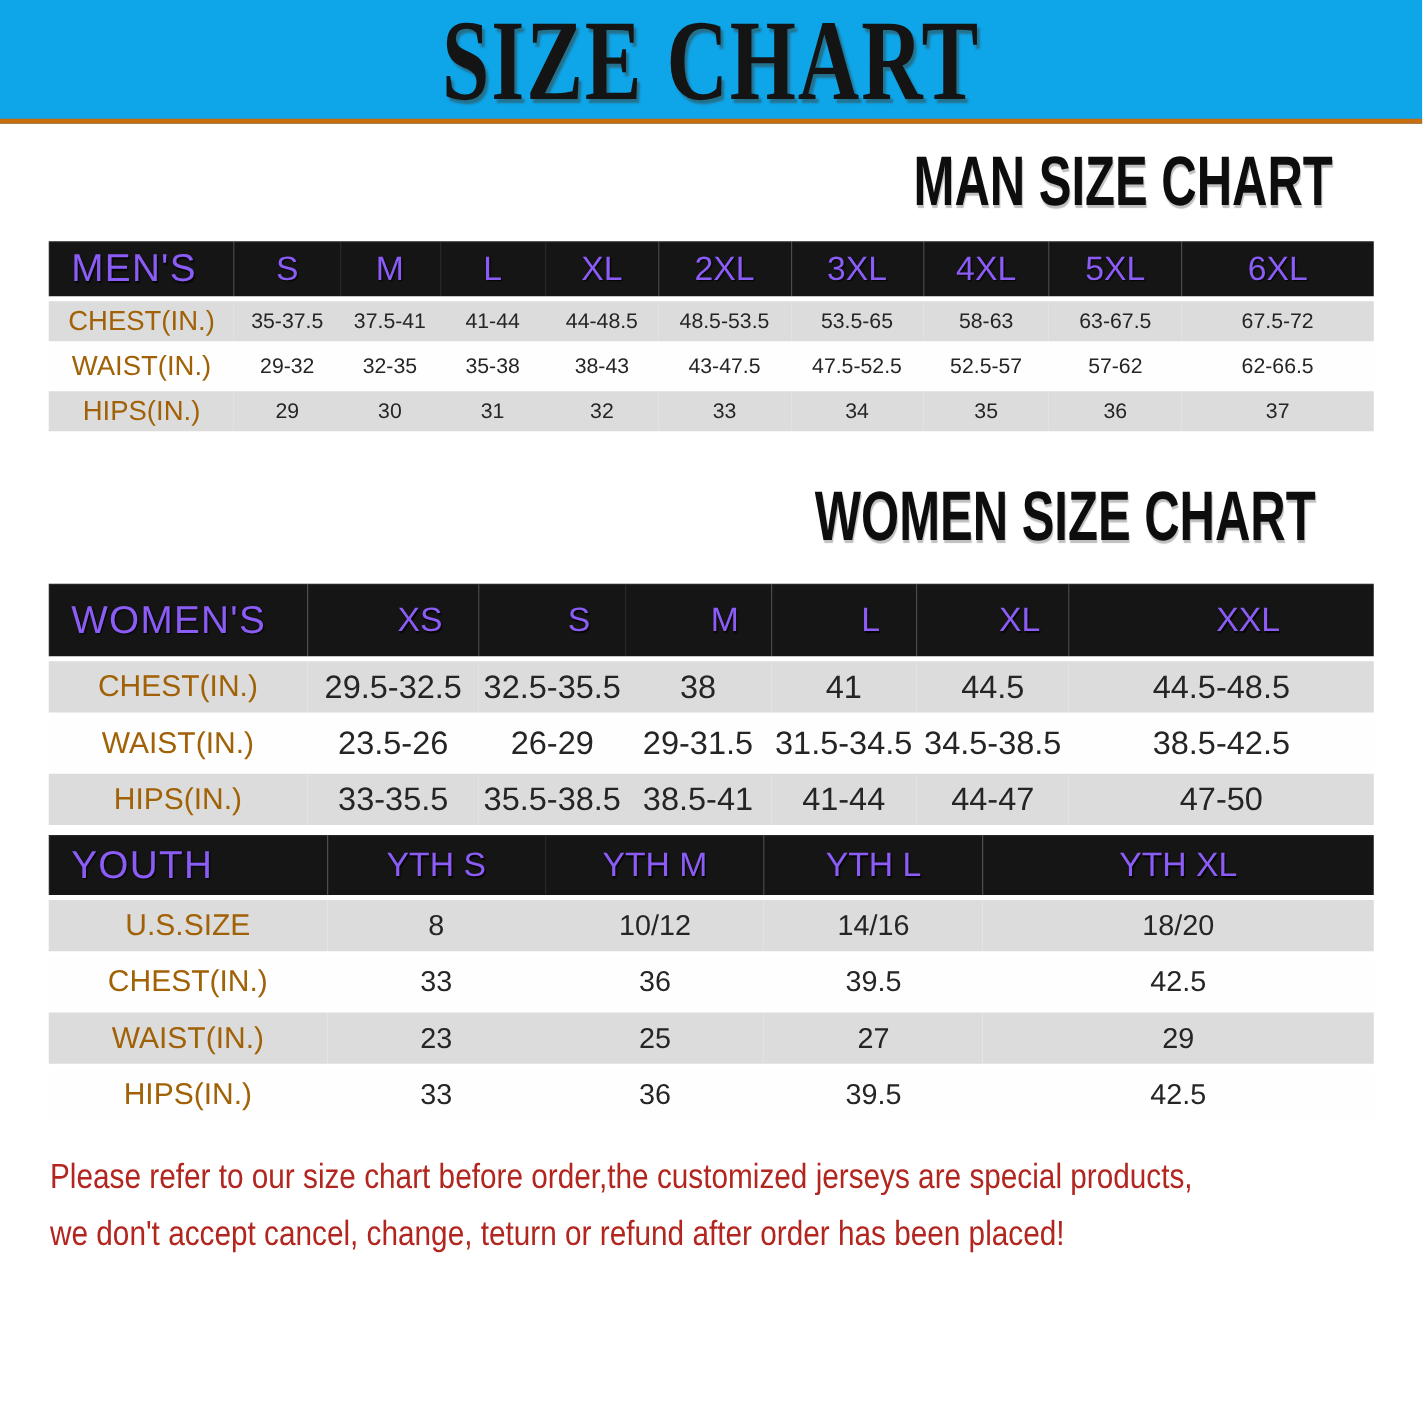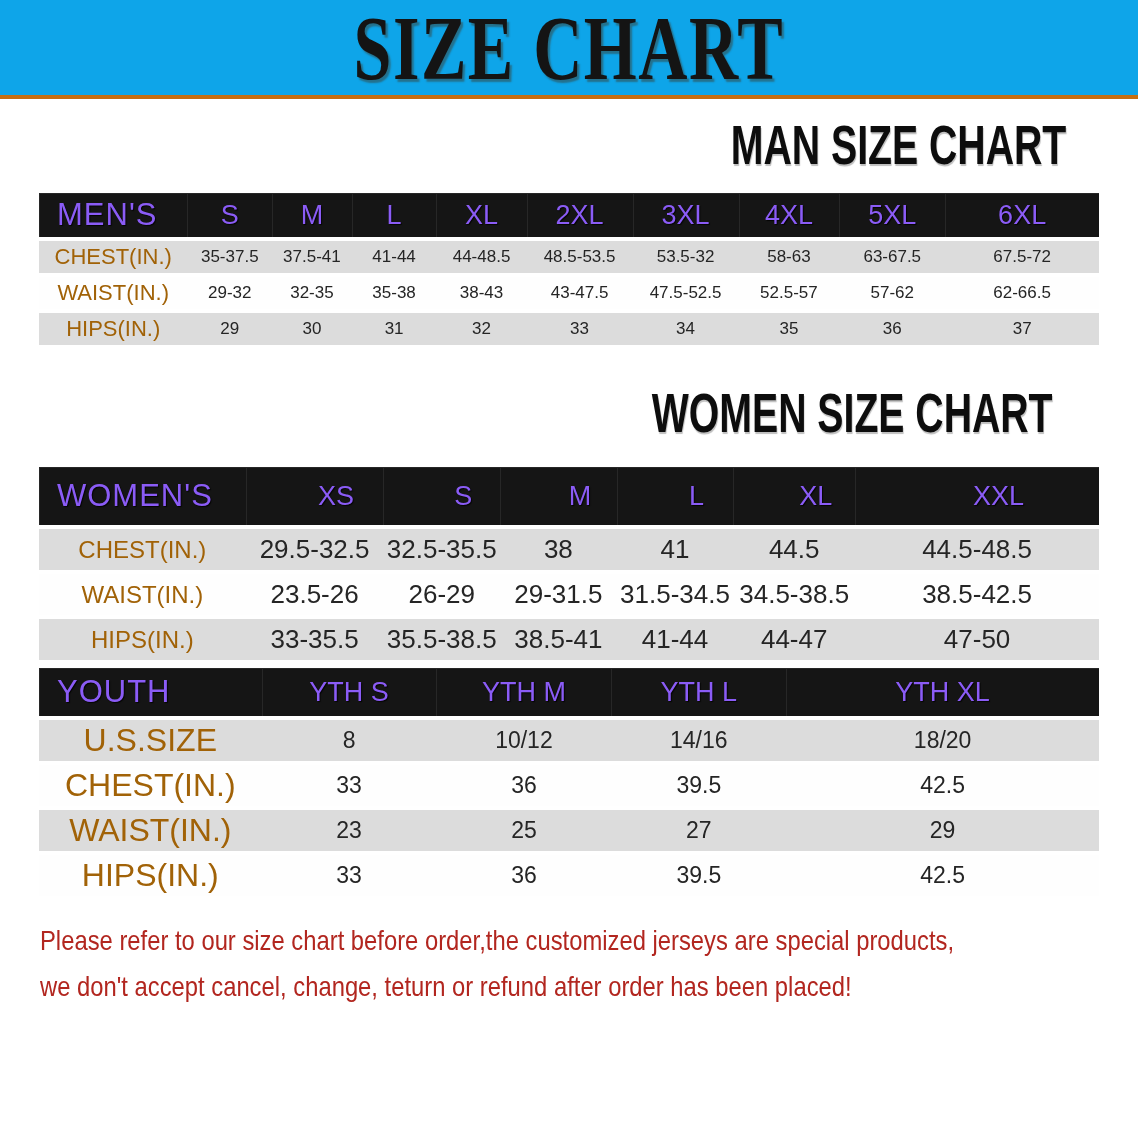--- a/index.html
+++ b/index.html
@@ -93,21 +93,21 @@
   table.men th { height: 44px; }
   table.men td { height: 32px; font-size: 17px; }
   table.men td.row-label { font-size: 22px; }
 
   table.women th { height: 58px; padding-left: 44px; }
   table.women td { height: 41px; font-size: 26px; }
   table.women td.row-label { font-size: 24px; }
 
   table.youth th { height: 48px; }
   table.youth td { height: 41px; font-size: 23px; }
-  table.youth td.row-label { font-size: 32px; margin-left: 41px; }
+  table.youth td.row-label { font-size: 24px; margin-left: 41px; }
 
   
   .disclaimer {
     margin: 18px 0 0 40px;
     color: #B2261F;
   }
   .disclaimer p {
     margin: 0;
     font-size: 28px;
     line-height: 46px;
@@ -157,21 +157,21 @@
           </tr>
         </thead>
         <tbody>
           <tr>
             <td class="row-label">CHEST(IN.)</td>
             <td>35-37.5</td>
             <td>37.5-41</td>
             <td>41-44</td>
             <td>44-48.5</td>
             <td>48.5-53.5</td>
-            <td>53.5-32</td>
+            <td>53.5-65</td>
             <td>58-63</td>
             <td>63-67.5</td>
             <td>67.5-72</td>
           </tr>
           <tr>
             <td class="row-label">WAIST(IN.)</td>
             <td>29-32</td>
             <td>32-35</td>
             <td>35-38</td>
             <td>38-43</td>

